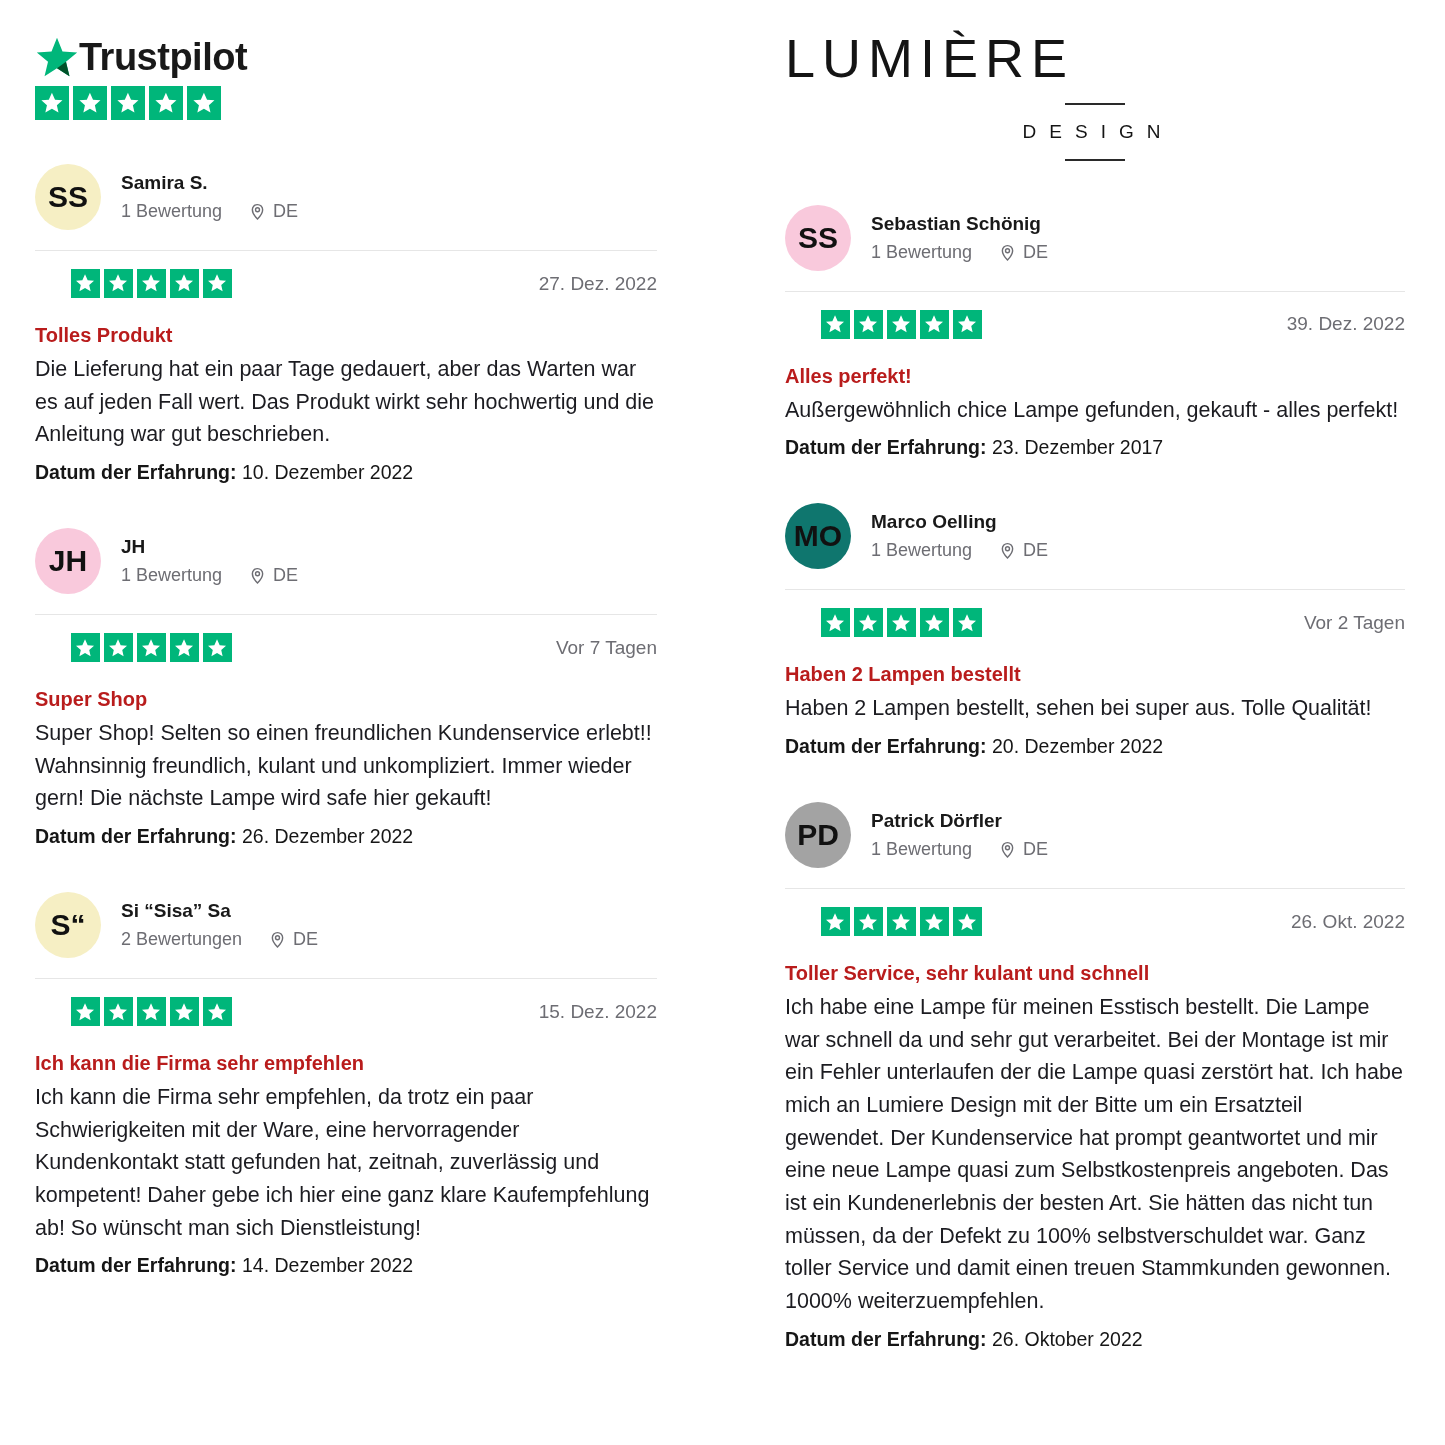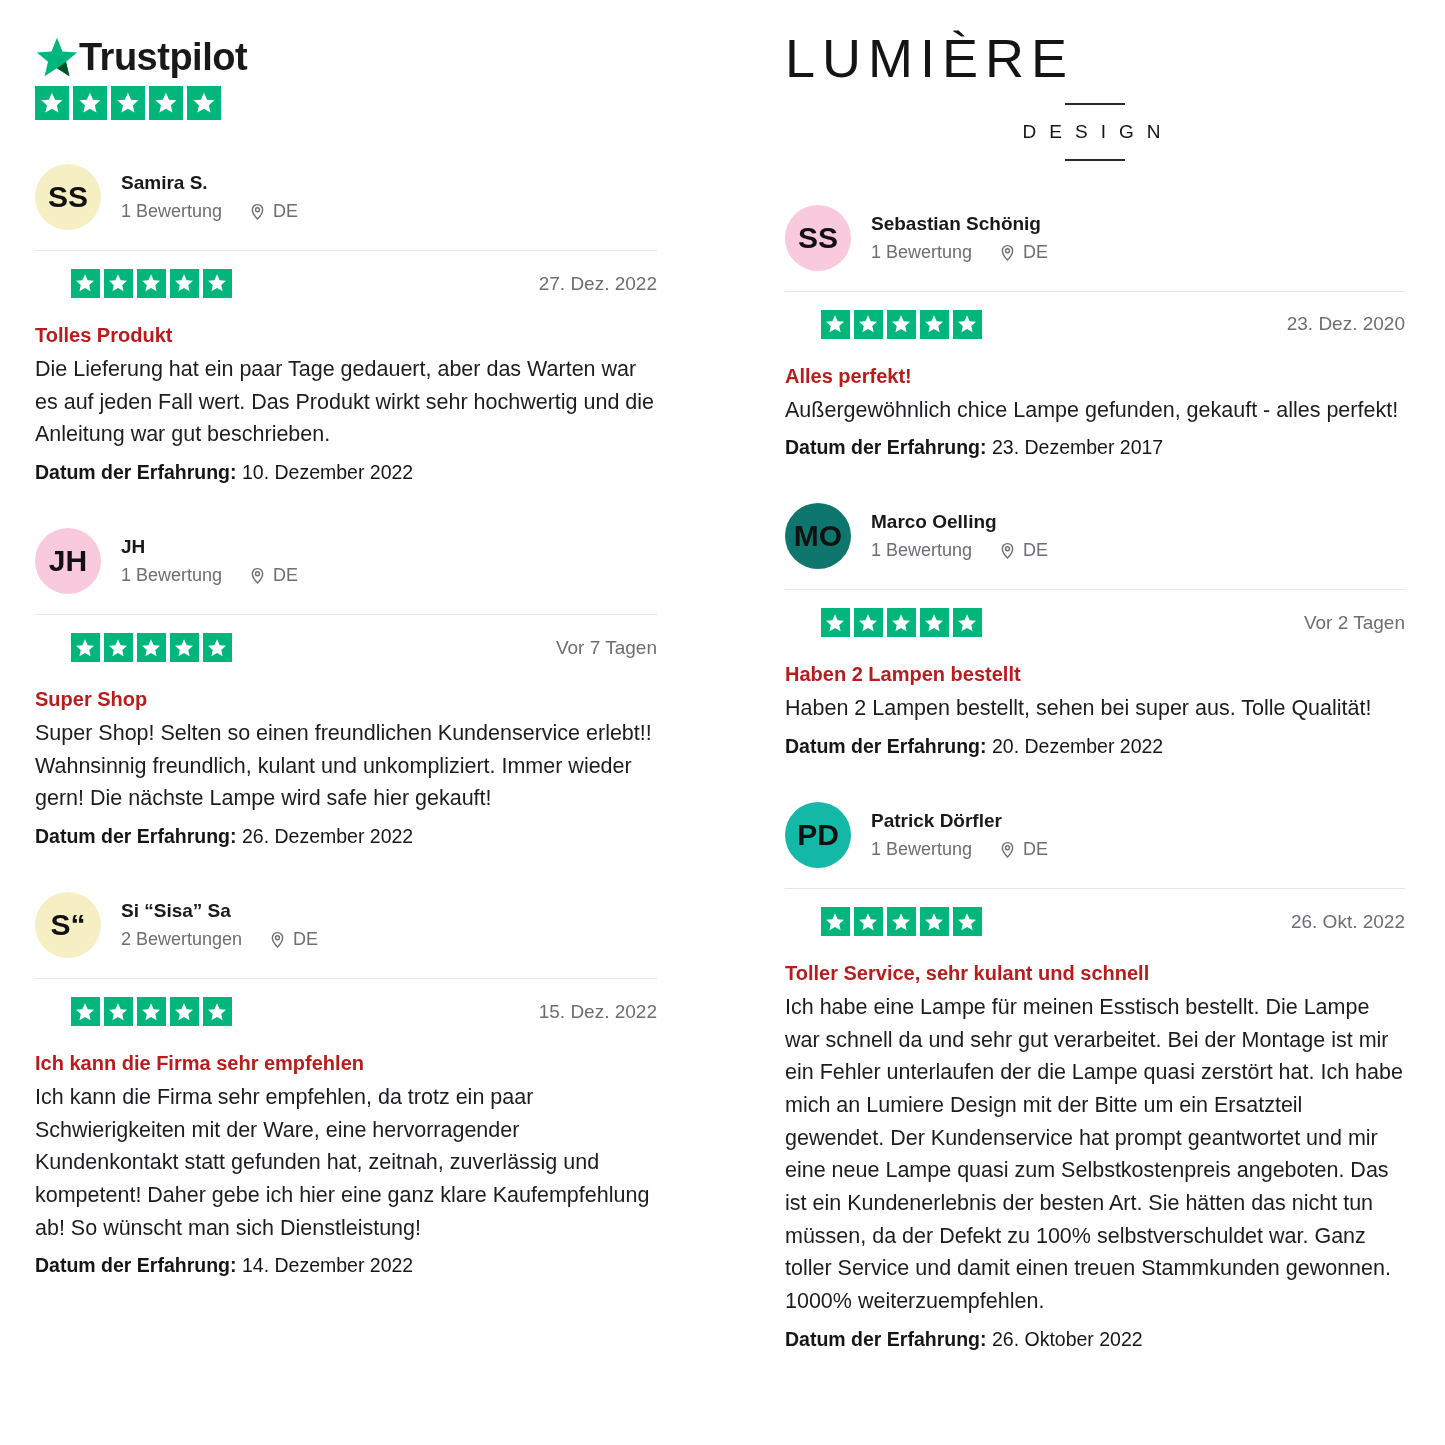--- a/index.html
+++ b/index.html
@@ -312,21 +312,21 @@
               <svg viewBox="0 0 24 24">
                 <polygon points="12,2.5 14.9,9 21.8,9.6 16.6,14.2 18.1,21 12,17.4 5.9,21 7.4,14.2 2.2,9.6 9.1,9"></polygon>
               </svg>
             </span>
             <span class="star-box">
               <svg viewBox="0 0 24 24">
                 <polygon points="12,2.5 14.9,9 21.8,9.6 16.6,14.2 18.1,21 12,17.4 5.9,21 7.4,14.2 2.2,9.6 9.1,9"></polygon>
               </svg>
             </span>
           </div>
-        <div class="review-date">23. Dez. 2020</div>
+        <div class="review-date">39. Dez. 2022</div>
       </div>
       <div class="review-title">Alles perfekt!</div>
       <p class="review-body">Außergewöhnlich chice Lampe gefunden, gekauft - alles perfekt!</p>
       <div class="experience">
         <span class="lbl">Datum der Erfahrung:</span>
         <span>23. Dezember 2017</span>
       </div>
     </div>
 
     <div class="review">
@@ -380,21 +380,21 @@
       <div class="review-title">Haben 2 Lampen bestellt</div>
       <p class="review-body">Haben 2 Lampen bestellt, sehen bei super aus. Tolle Qualität!</p>
       <div class="experience">
         <span class="lbl">Datum der Erfahrung:</span>
         <span>20. Dezember 2022</span>
       </div>
     </div>
 
     <div class="review">
       <div class="reviewer">
-        <div class="avatar" style="background-color: #14b8a6;">PD</div>
+        <div class="avatar" style="background-color: #a3a3a3;">PD</div>
         <div>
           <div class="r-name">Patrick Dörfler</div>
           <div class="r-meta">
             <span>1 Bewertung</span>
             <span class="pin">
               <svg viewBox="0 0 24 24" fill="none" stroke="#6d6d73" stroke-width="1.8">
                   <path d="M12 21.5S5.5 15 5.5 9.8A6.5 6.5 0 0 1 18.5 9.8C18.5 15 12 21.5 12 21.5Z"></path>
                   <circle cx="12" cy="9.8" r="2.5"></circle>
                 </svg>
             </span>

